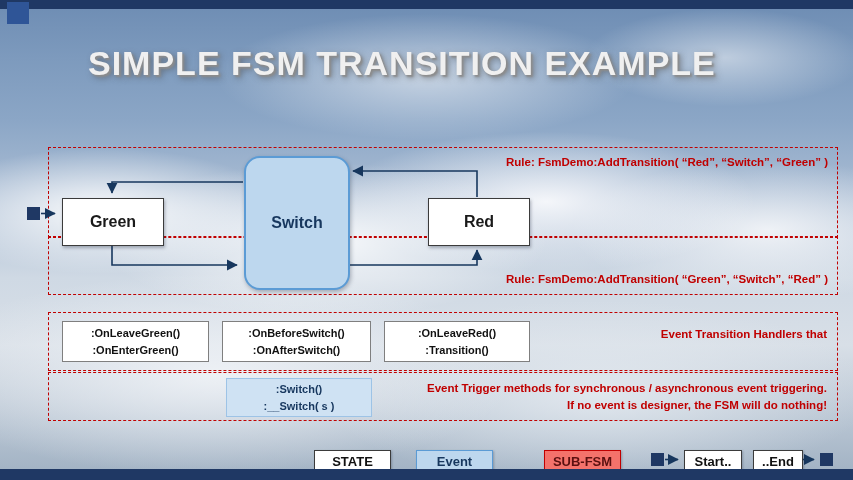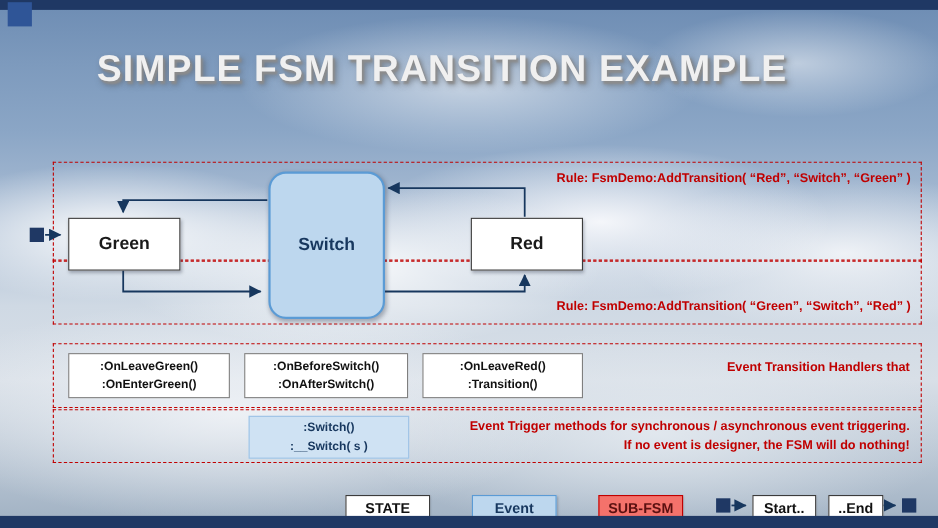--- a/index.html
+++ b/index.html
@@ -57,21 +57,21 @@
     left:226px;top:378px;width:144px;height:37px;background:#cfe2f3;border:1px solid #9dc3e6;
     display:flex;flex-direction:column;align-items:center;justify-content:center;
     font-weight:bold;font-size:11px;line-height:1.5;color:#17375e;
   }
   .legend-box{
     display:flex;align-items:center;justify-content:center;height:21px;
     font-weight:bold;font-size:13px;border:1px solid #3b3b3b;background:#fff;color:#111;
     box-shadow:1px 1px 2px rgba(40,50,70,.3);
   }
   .lg-state{left:314px;top:450px;width:75px;}
-  .lg-event{left:429px;top:450px;width:75px;background:#bdd7ee;border-color:#5b9bd5;color:#17375e;}
+  .lg-event{left:416px;top:450px;width:75px;background:#bdd7ee;border-color:#5b9bd5;color:#17375e;}
   .lg-subfsm{left:544px;top:450px;width:75px;background:#f4726b;border-color:#c00000;color:#5b1010;}
   .lg-start{left:684px;top:450px;width:56px;}
   .lg-end{left:753px;top:450px;width:48px;}
   .arrows{left:0;top:0;width:853px;height:480px;pointer-events:none;}
 </style>
 </head>
 <body>
 
 <div class="stage">
 

